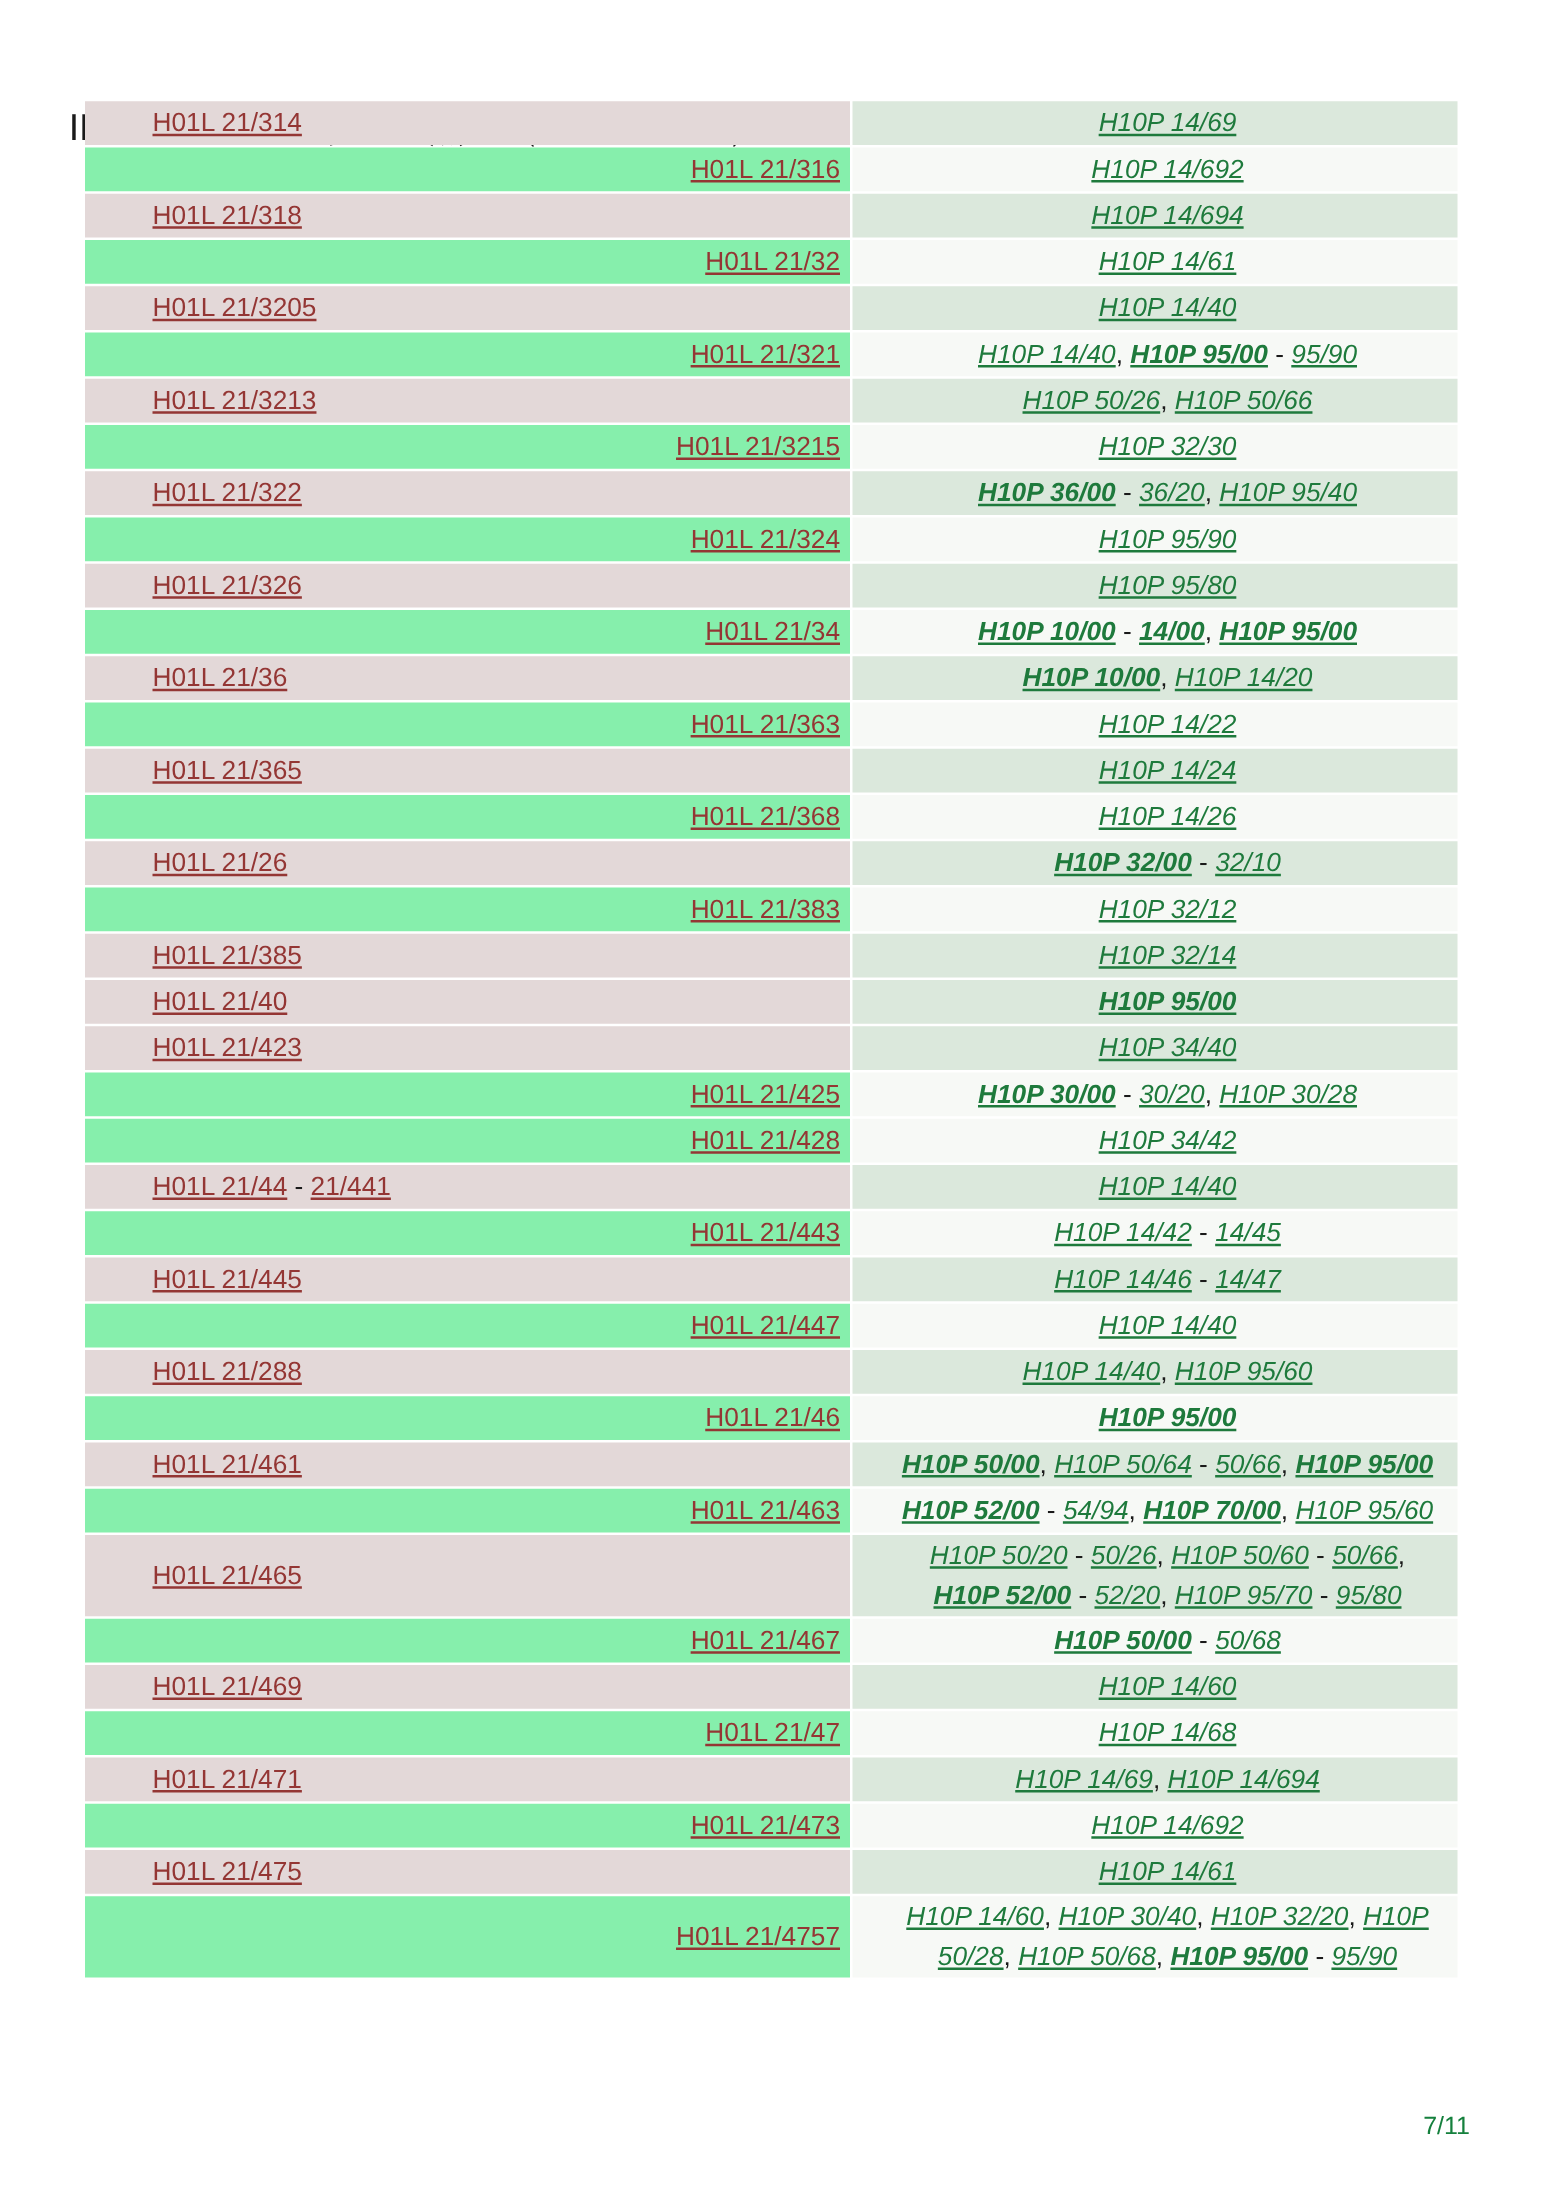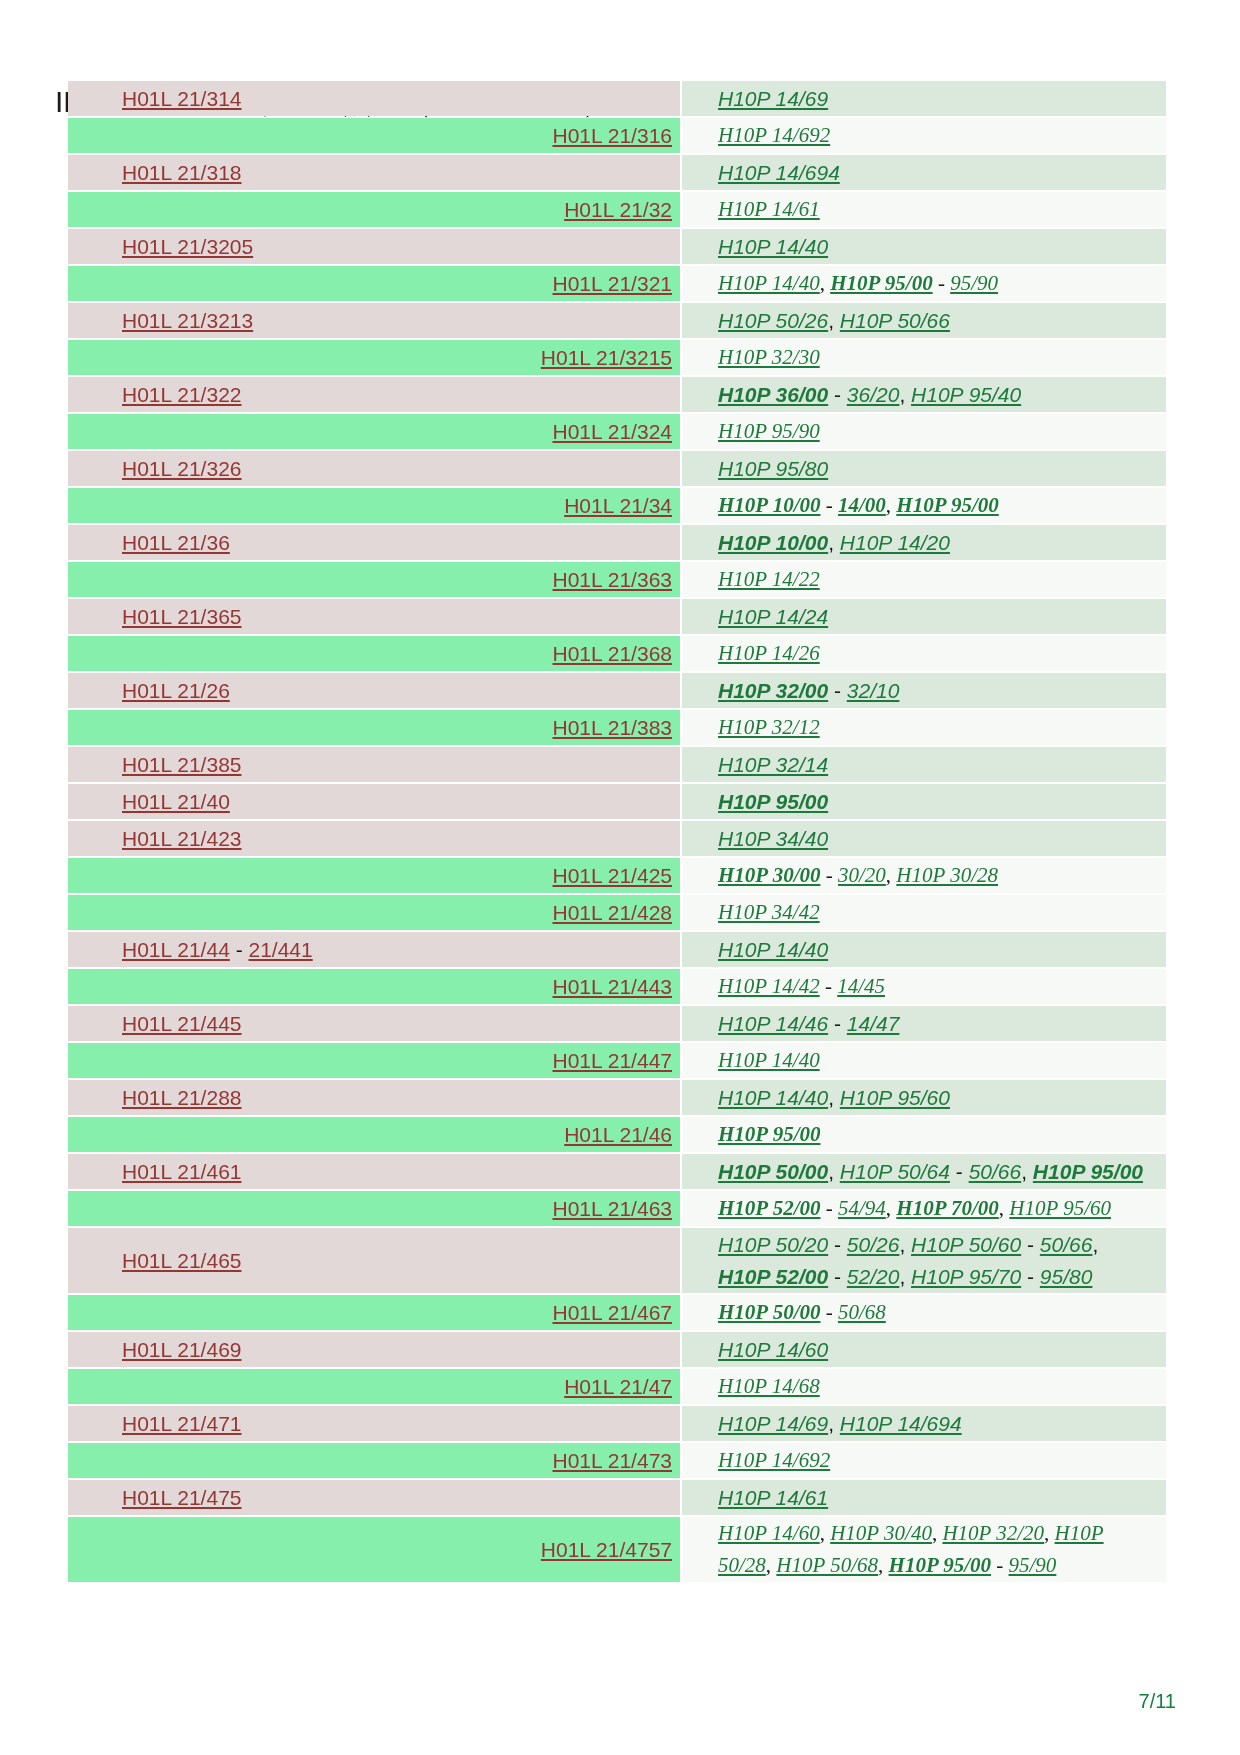--- a/index.html
+++ b/index.html
@@ -40,25 +40,26 @@
     vertical-align: middle;
     word-wrap: break-word;
   }
   td.old {
     width: 550px;
     padding: 1px 8px 1px 54px;
     margin-left: 25px;
   }
   td.new {
     padding: 1px 16px 1px 36px;
+    text-align: center;
   }
   tr.striped td.old { background: #e3d8d8; }
   tr.striped td.new { background: #dbe8dc; }
   tr.plain td.old   { background: #86efac; text-align: right; }
-  tr.plain td.new   { background: #f7f9f6; font-family: Liberation Serif, serif; }
+  tr.plain td.new   { background: #f7f9f6; }
   a.code {
     text-decoration: underline;
     cursor: pointer;
   }
   td.old a.code {
     color: #943634;
     font-style: normal;
   }
   td.new a.code {
     color: #1e7a3c;

